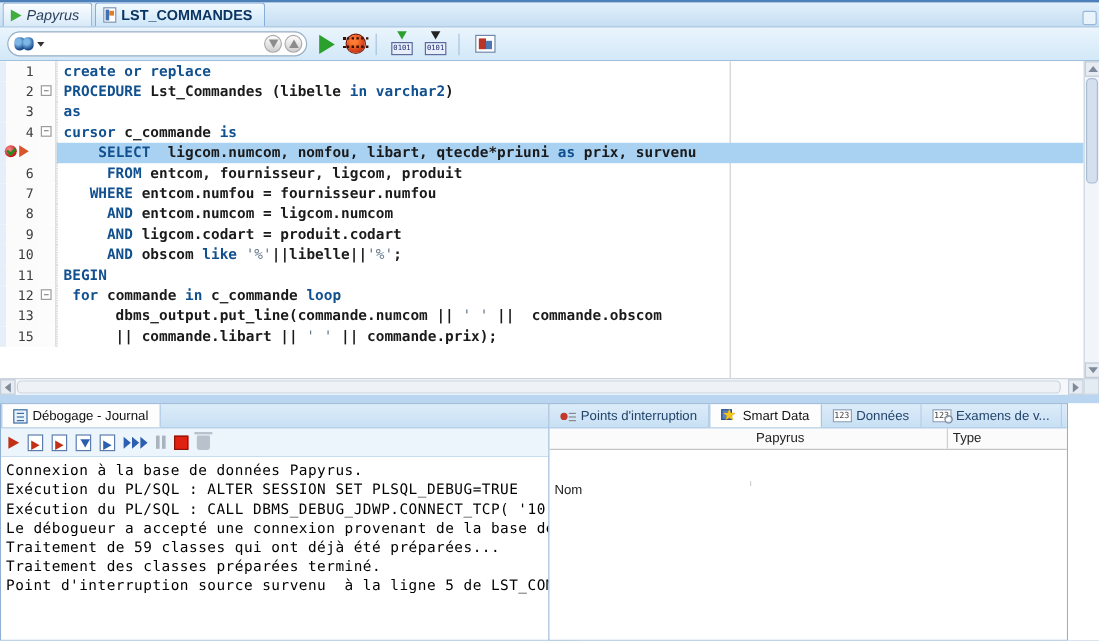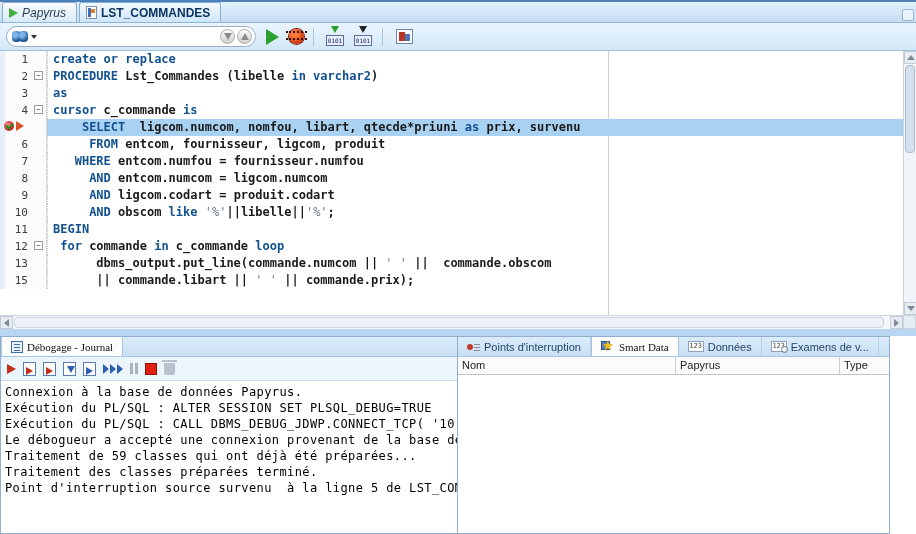--- a/index.html
+++ b/index.html
@@ -106,21 +106,21 @@
   .vsplit{position:absolute;top:336px;left:477px;width:6px;height:198px;background:#b9d5ef;}
 
   .panel{position:absolute;top:336px;height:198px;background:#fff;border:1px solid #8fb0d3;}
   .panel-left{left:0;width:477px;}
   .panel-right{left:457px;width:433px;}
 
   .ptabs{height:20px;background:linear-gradient(#dcecf9,#c8e0f4);border-bottom:1px solid #a8c6e2;
          display:flex;align-items:stretch;position:relative;}
   .ptab{display:inline-flex;align-items:center;gap:4px;padding:0 9px;font-size:11px;color:#23456b;
         border-right:1px solid #b5cfe8;}
-  .ptab.active{background:#fdfdfd;border-right:1px solid #a8c6e2;border-left:1px solid #a8c6e2;color:#111;font-family:Liberation Serif, serif;}
+  .ptab.active{background:#fdfdfd;border-right:1px solid #a8c6e2;border-left:1px solid #a8c6e2;color:#111;}
   .min-btn{position:absolute;right:3px;top:3px;width:15px;height:14px;border:1px solid #93a9c2;border-radius:3px;
            background:linear-gradient(#fff,#dfe8f2);}
   .min-btn::after{content:"";position:absolute;left:3px;bottom:3px;width:7px;height:2px;background:#44546a;}
   .journal-ico{width:12px;height:12px;border:1px solid #3a6ea5;background:#eaf2fb;position:relative;}
   .journal-ico::before{content:"";position:absolute;left:2px;top:2px;right:2px;height:1px;background:#3a6ea5;
         box-shadow:0 3px 0 #3a6ea5,0 6px 0 #3a6ea5;}
 
   .dbg-toolbar{height:24px;background:#edf5fc;border-bottom:1px solid #c9dced;display:flex;align-items:center;
                gap:7px;padding-left:6px;}
   .stepico{width:13px;height:14px;background:#fff;border:1px solid #5a7cae;position:relative;}
@@ -137,21 +137,21 @@
   .trash{width:11px;height:12px;background:#b9c2cc;position:relative;border-radius:1px 1px 2px 2px;}
   .trash::before{content:"";position:absolute;left:-2px;top:-3px;right:-2px;height:2px;background:#b9c2cc;}
 
   .log{height:152px;overflow:hidden;background:#fff;padding:3px 2px 0 4px;
        font-family:"DejaVu Sans Mono",monospace;font-size:12px;line-height:16px;color:#000;
        letter-spacing:0.4px;white-space:pre;}
 
   
   .cols-head{height:18px;display:flex;background:#fbfbfb;border-bottom:1px solid #c4c4c4;font-size:11px;color:#222;}
   .cols-head .col{padding:2px 4px;border-right:1px solid #cfcfcf;}
-  .col-nom{width:218px;} .col-val{width:164px;} .col-type{flex:1;border-right:none!important;}
+  .col-nom{width:168px;margin-top:44px;} .col-val{width:164px;} .col-type{flex:1;border-right:none!important;}
   .insp-body{height:158px;background:#fff;}
   .bpt-ico{width:13px;height:10px;position:relative;}
   .bpt-ico::before{content:"";position:absolute;left:0;top:2px;width:6px;height:6px;border-radius:50%;background:#c0392b;}
   .bpt-ico::after{content:"";position:absolute;left:7px;top:2px;width:6px;height:1px;background:#8a8a8a;
         box-shadow:0 3px 0 #8a8a8a,0 6px 0 #8a8a8a;}
   .star-ico{position:relative;width:14px;height:13px;}
   .star-ico .sq{position:absolute;left:0;top:1px;width:9px;height:9px;background:#5b83c4;border:1px solid #2d4f86;}
   .star-ico .st{position:absolute;left:1px;top:-2px;color:#f5c518;font-size:13px;text-shadow:0 0 1px #a87900;}
   .num-ico{width:16px;height:11px;border:1px solid #8aa0bd;background:#fff;color:#444;
            font-size:7px;line-height:9px;text-align:center;font-family:"DejaVu Sans Mono",monospace;}

